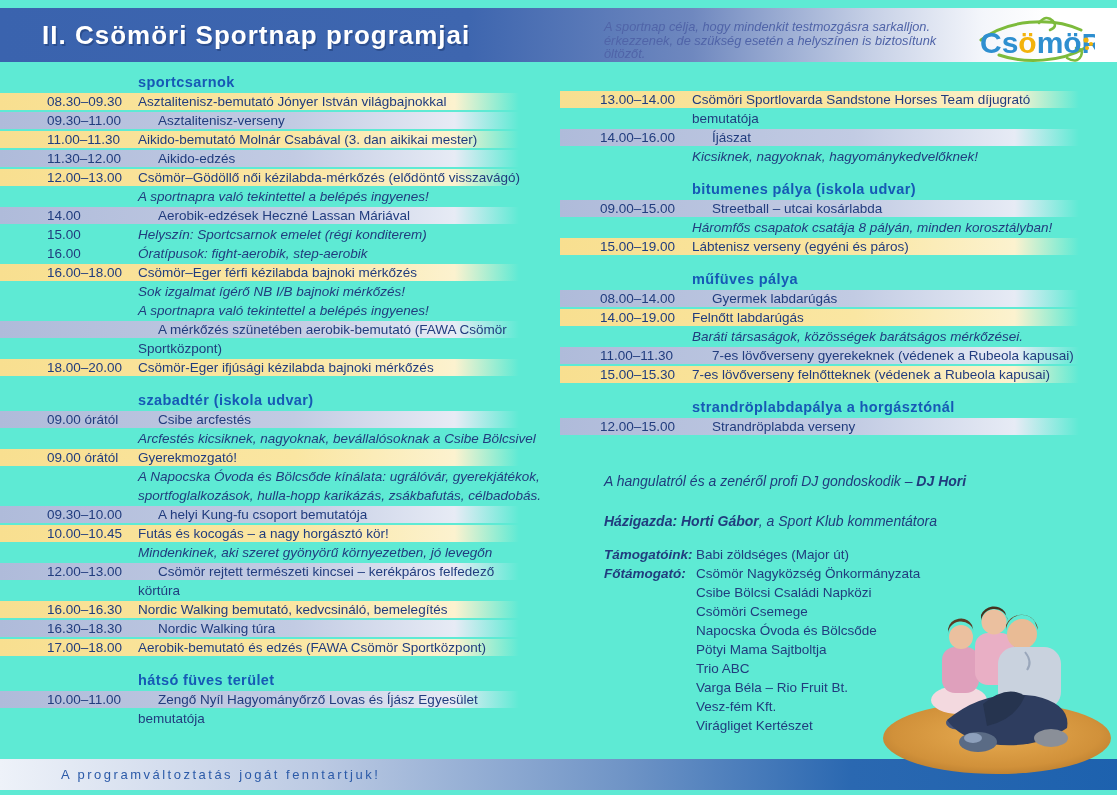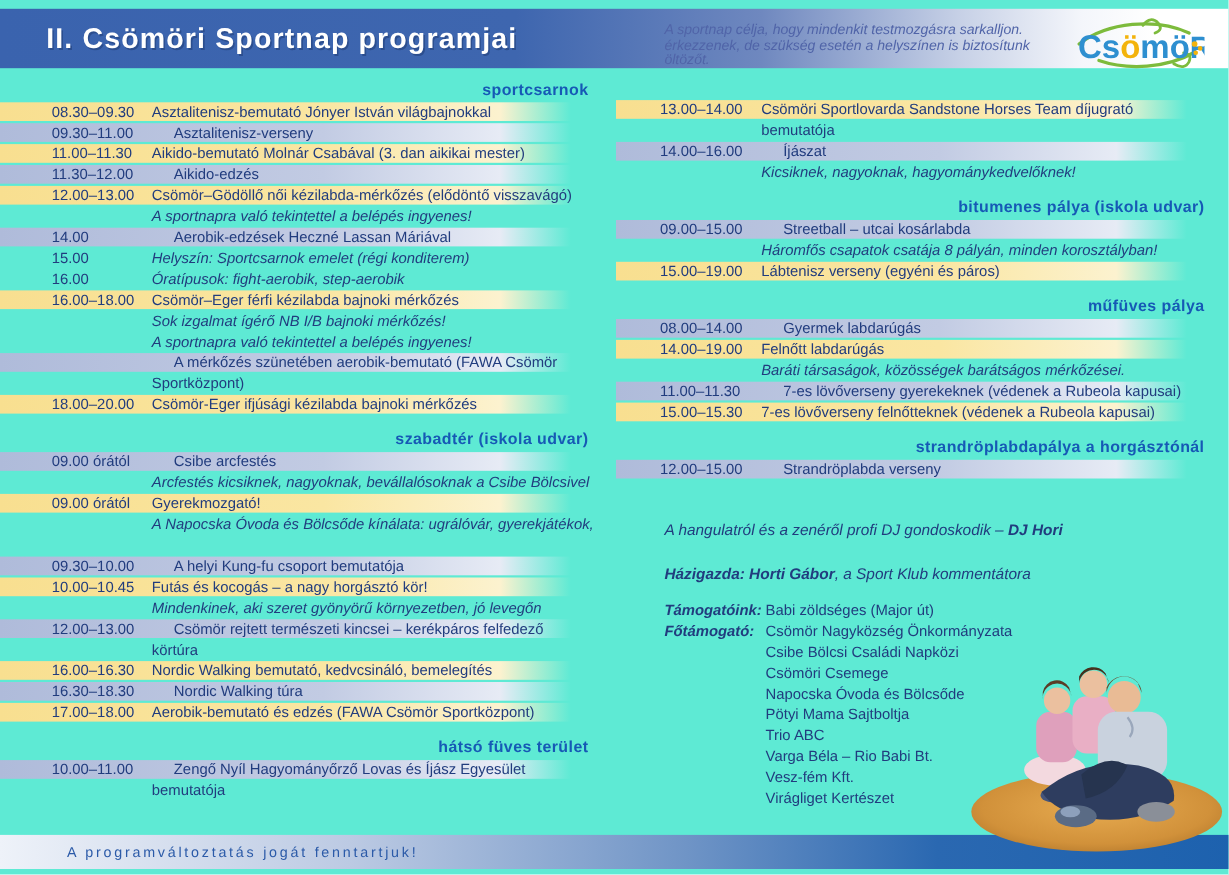--- a/index.html
+++ b/index.html
@@ -22,21 +22,21 @@
     position:absolute;left:604px;top:20px;width:360px;
     font-style:italic;color:#5064A8;font-size:12.8px;line-height:13.5px;
   }
   .logo{position:absolute;left:973px;top:10px;}
   
   .col{position:absolute;top:70px;width:535px;font-size:13.5px;}
   .col-left{left:0;padding-top:4px;}
   .col-right{left:560px;padding-top:21px;}
   .section-header{
     color:#1659B5;font-weight:bold;font-size:14.5px;letter-spacing:.4px;
-    height:17px;line-height:17px;margin:16px 0 2px 0;text-align:right;
+    height:17px;line-height:17px;margin:16px 0 2px 0;
   }
   .col-left .section-header{padding-left:138px;}
   .col-right .section-header{padding-left:132px;}
   .section-header:first-child{margin-top:0;}
   .row{display:flex;height:17px;line-height:17px;margin-bottom:2px;}
   .col-left .row{padding-left:47px;}
   .col-left .time{width:91px;flex:none;}
   .col-right .row{padding-left:40px;}
   .col-right .time{width:92px;flex:none;}
   .event{white-space:nowrap;}
@@ -162,20 +162,21 @@
       <div class="row hl-yellow">
         <span class="time">09.00 órától</span>
         <span class="event">Gyerekmozgató!</span>
       </div>
       <div class="row">
         <span class="time"></span>
         <span class="event it">A Napocska Óvoda és Bölcsőde kínálata: ugrálóvár, gyerekjátékok,</span>
       </div>
       <div class="row">
         <span class="time"></span>
+        <span class="event it">sportfoglalkozások, hulla-hopp karikázás, zsákbafutás, célbadobás.</span>
       </div>
       <div class="row hl-blue">
         <span class="time">09.30–10.00</span>
         <span class="event">A helyi Kung-fu csoport bemutatója</span>
       </div>
       <div class="row hl-yellow">
         <span class="time">10.00–10.45</span>
         <span class="event">Futás és kocogás – a nagy horgásztó kör!</span>
       </div>
       <div class="row">
@@ -294,21 +295,21 @@
         <div class="srow">
           <span class="slabel"></span>
           <span class="sval">Pötyi Mama Sajtboltja</span>
         </div>
         <div class="srow">
           <span class="slabel"></span>
           <span class="sval">Trio ABC</span>
         </div>
         <div class="srow">
           <span class="slabel"></span>
-          <span class="sval">Varga Béla – Rio Babi Bt.</span>
+          <span class="sval">Varga Béla – Rio Fruit Bt.</span>
         </div>
         <div class="srow">
           <span class="slabel"></span>
           <span class="sval">Vesz-fém Kft.</span>
         </div>
         <div class="srow">
           <span class="slabel"></span>
           <span class="sval">Virágliget Kertészet</span>
         </div>
       </div>

